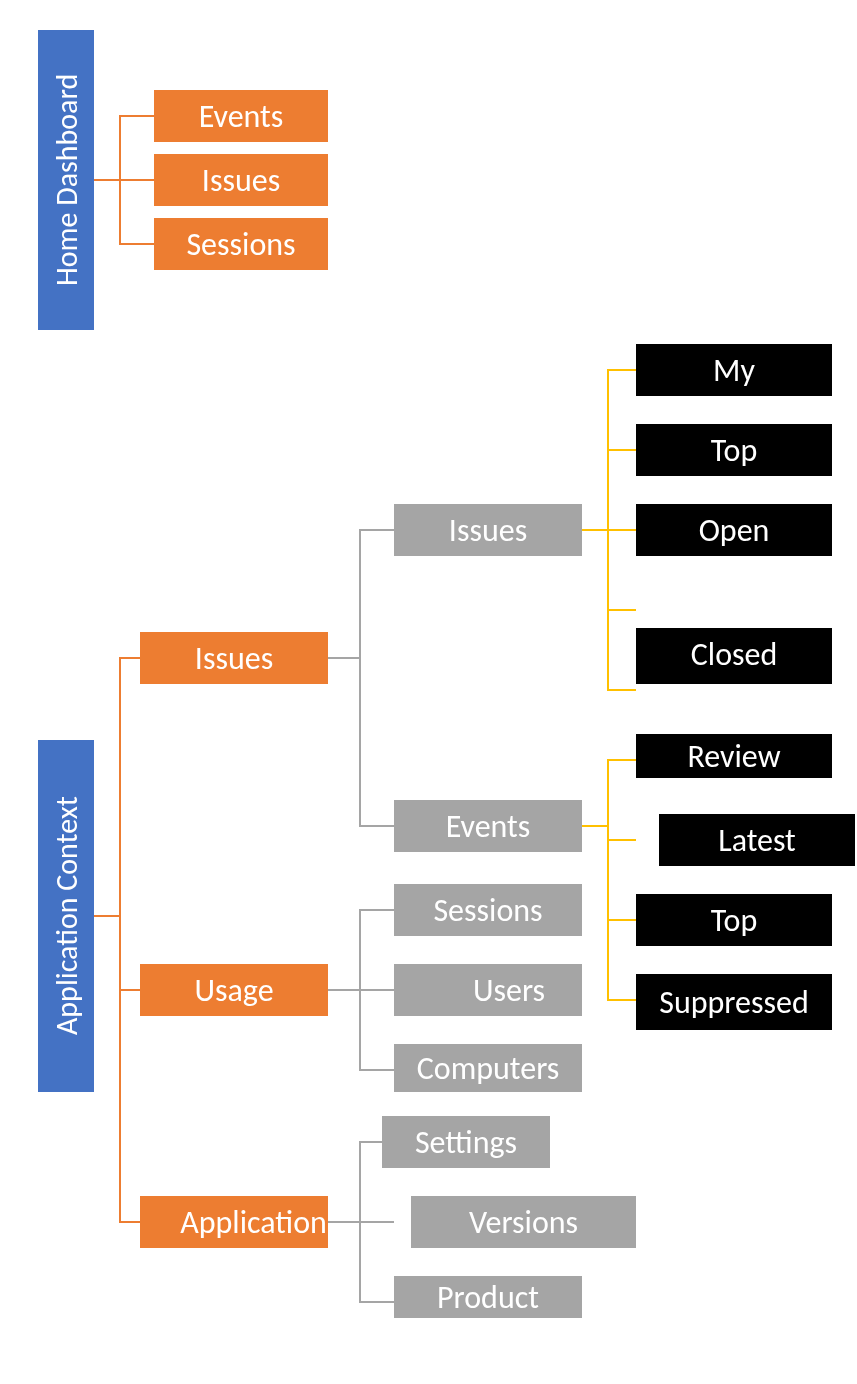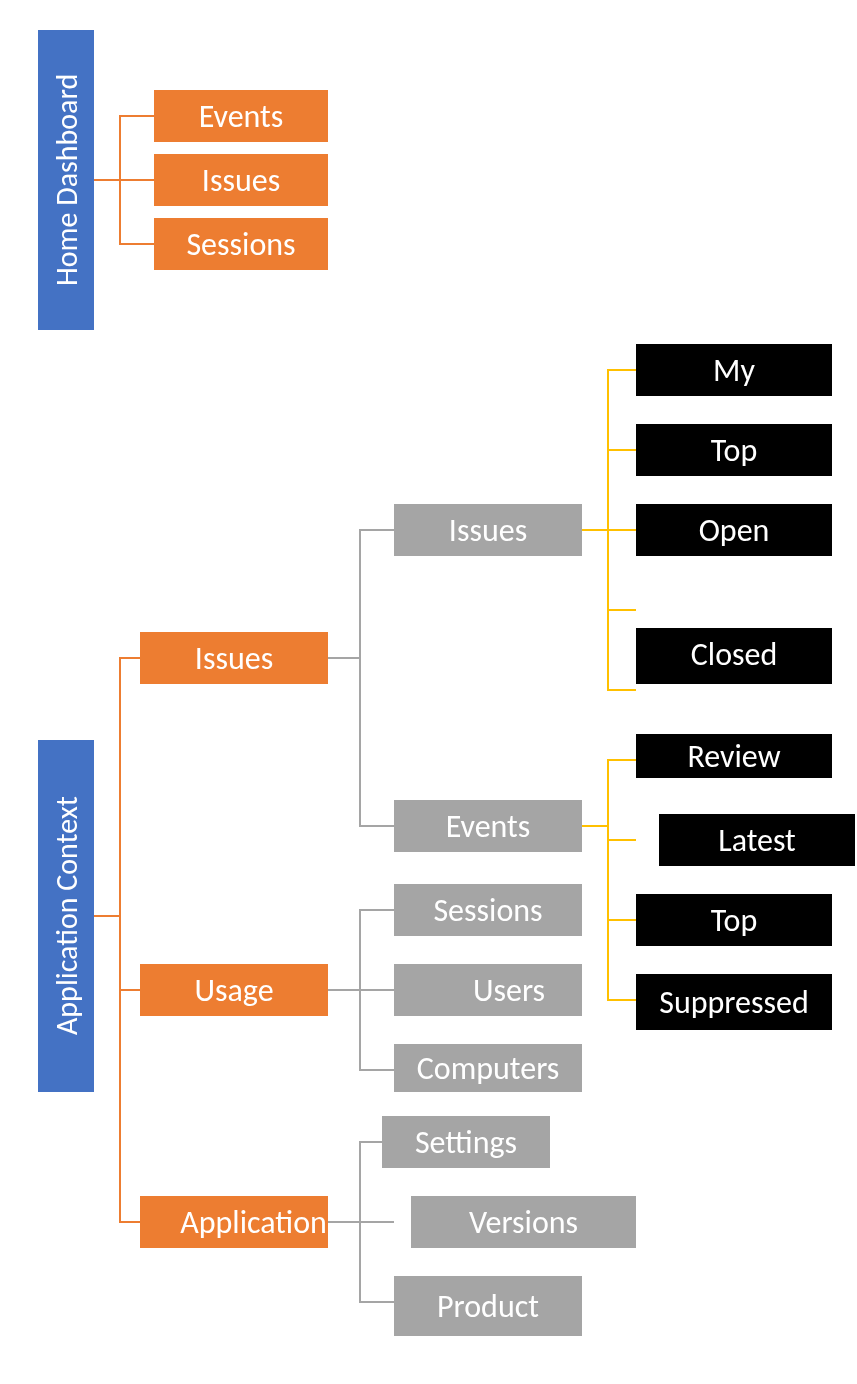--- a/index.html
+++ b/index.html
@@ -95,21 +95,21 @@
 
 <div class="node gray" style="left:394px; top:504px; width:188px; height:52px;">Issues</div>
 <div class="node gray" style="left:394px; top:800px; width:188px; height:52px;">Events</div>
 
 <div class="node gray" style="left:394px; top:884px; width:188px; height:52px;">Sessions</div>
 <div class="node gray" style="left:394px; top:964px; width:188px; height:52px;padding-left:42px;">Users</div>
 <div class="node gray" style="left:394px; top:1044px; width:188px; height:48px;">Computers</div>
 
 <div class="node gray" style="left:382px; top:1116px; width:168px; height:52px;">Settings</div>
 <div class="node gray" style="left:394px; top:1196px; width:225px; height:52px;margin-left:17px;">Versions</div>
-<div class="node gray" style="left:394px; top:1276px; width:188px; height:60px;">Product</div>
+<div class="node gray" style="left:394px; top:1276px; width:188px; height:42px;">Product</div>
 
 <div class="node gold" style="left:636px; top:344px; width:196px; height:52px;">My</div>
 <div class="node gold" style="left:636px; top:424px; width:196px; height:52px;">Top</div>
 <div class="node gold" style="left:636px; top:504px; width:196px; height:52px;">Open</div>
 <div class="node gold" style="left:636px; top:584px; width:196px; height:52px;margin-top:48px;">New</div>
 <div class="node gold" style="left:636px; top:628px; width:196px; height:52px;">Closed</div>
 
 <div class="node gold" style="left:636px; top:734px; width:196px; height:44px;">Review</div>
 <div class="node gold" style="left:636px; top:814px; width:196px; height:52px;margin-left:23px;">Latest</div>
 <div class="node gold" style="left:636px; top:894px; width:196px; height:52px;">Top</div>

